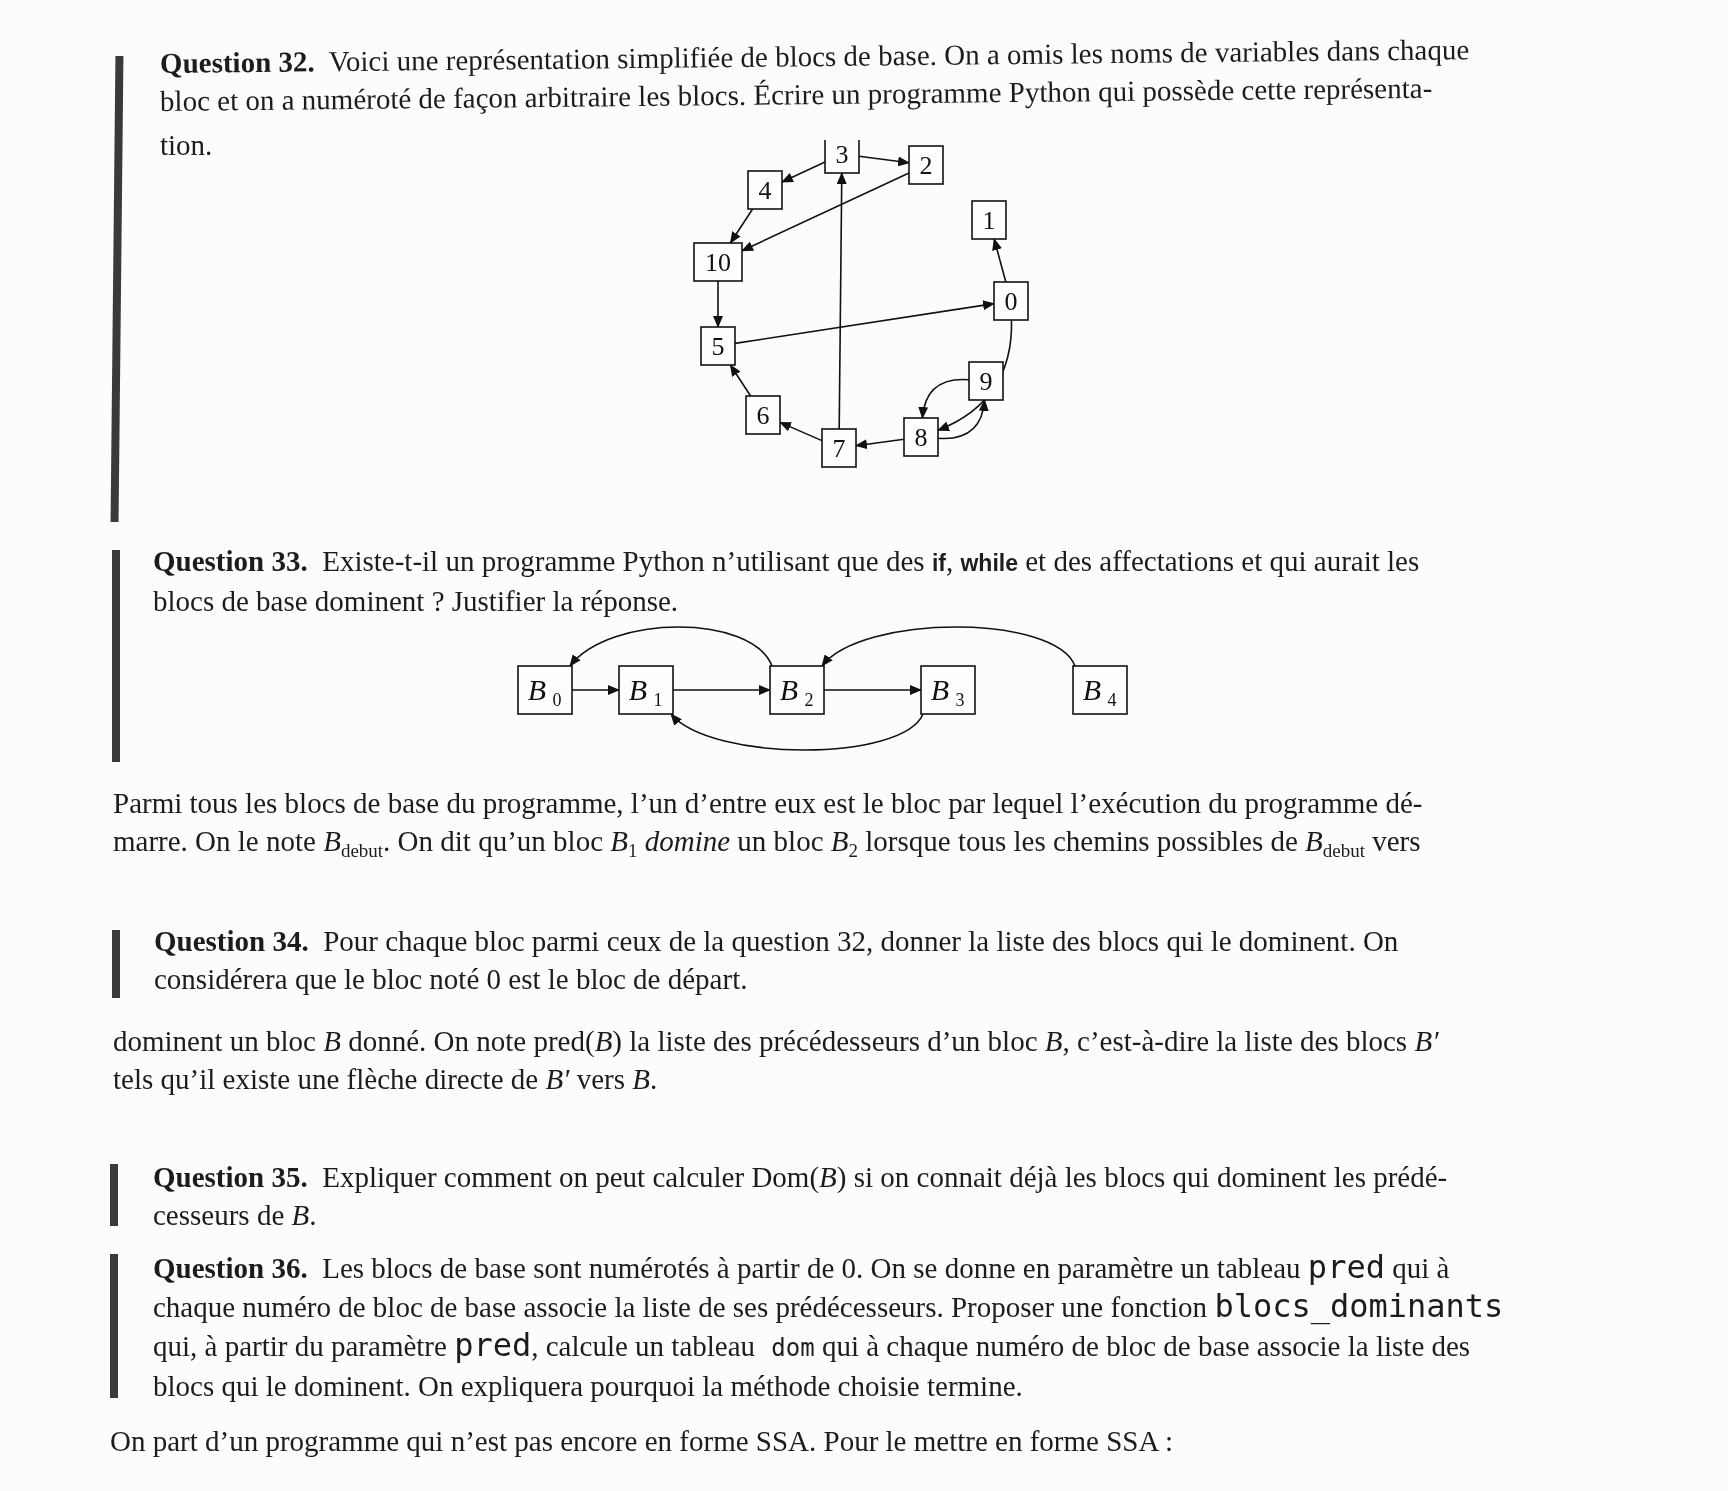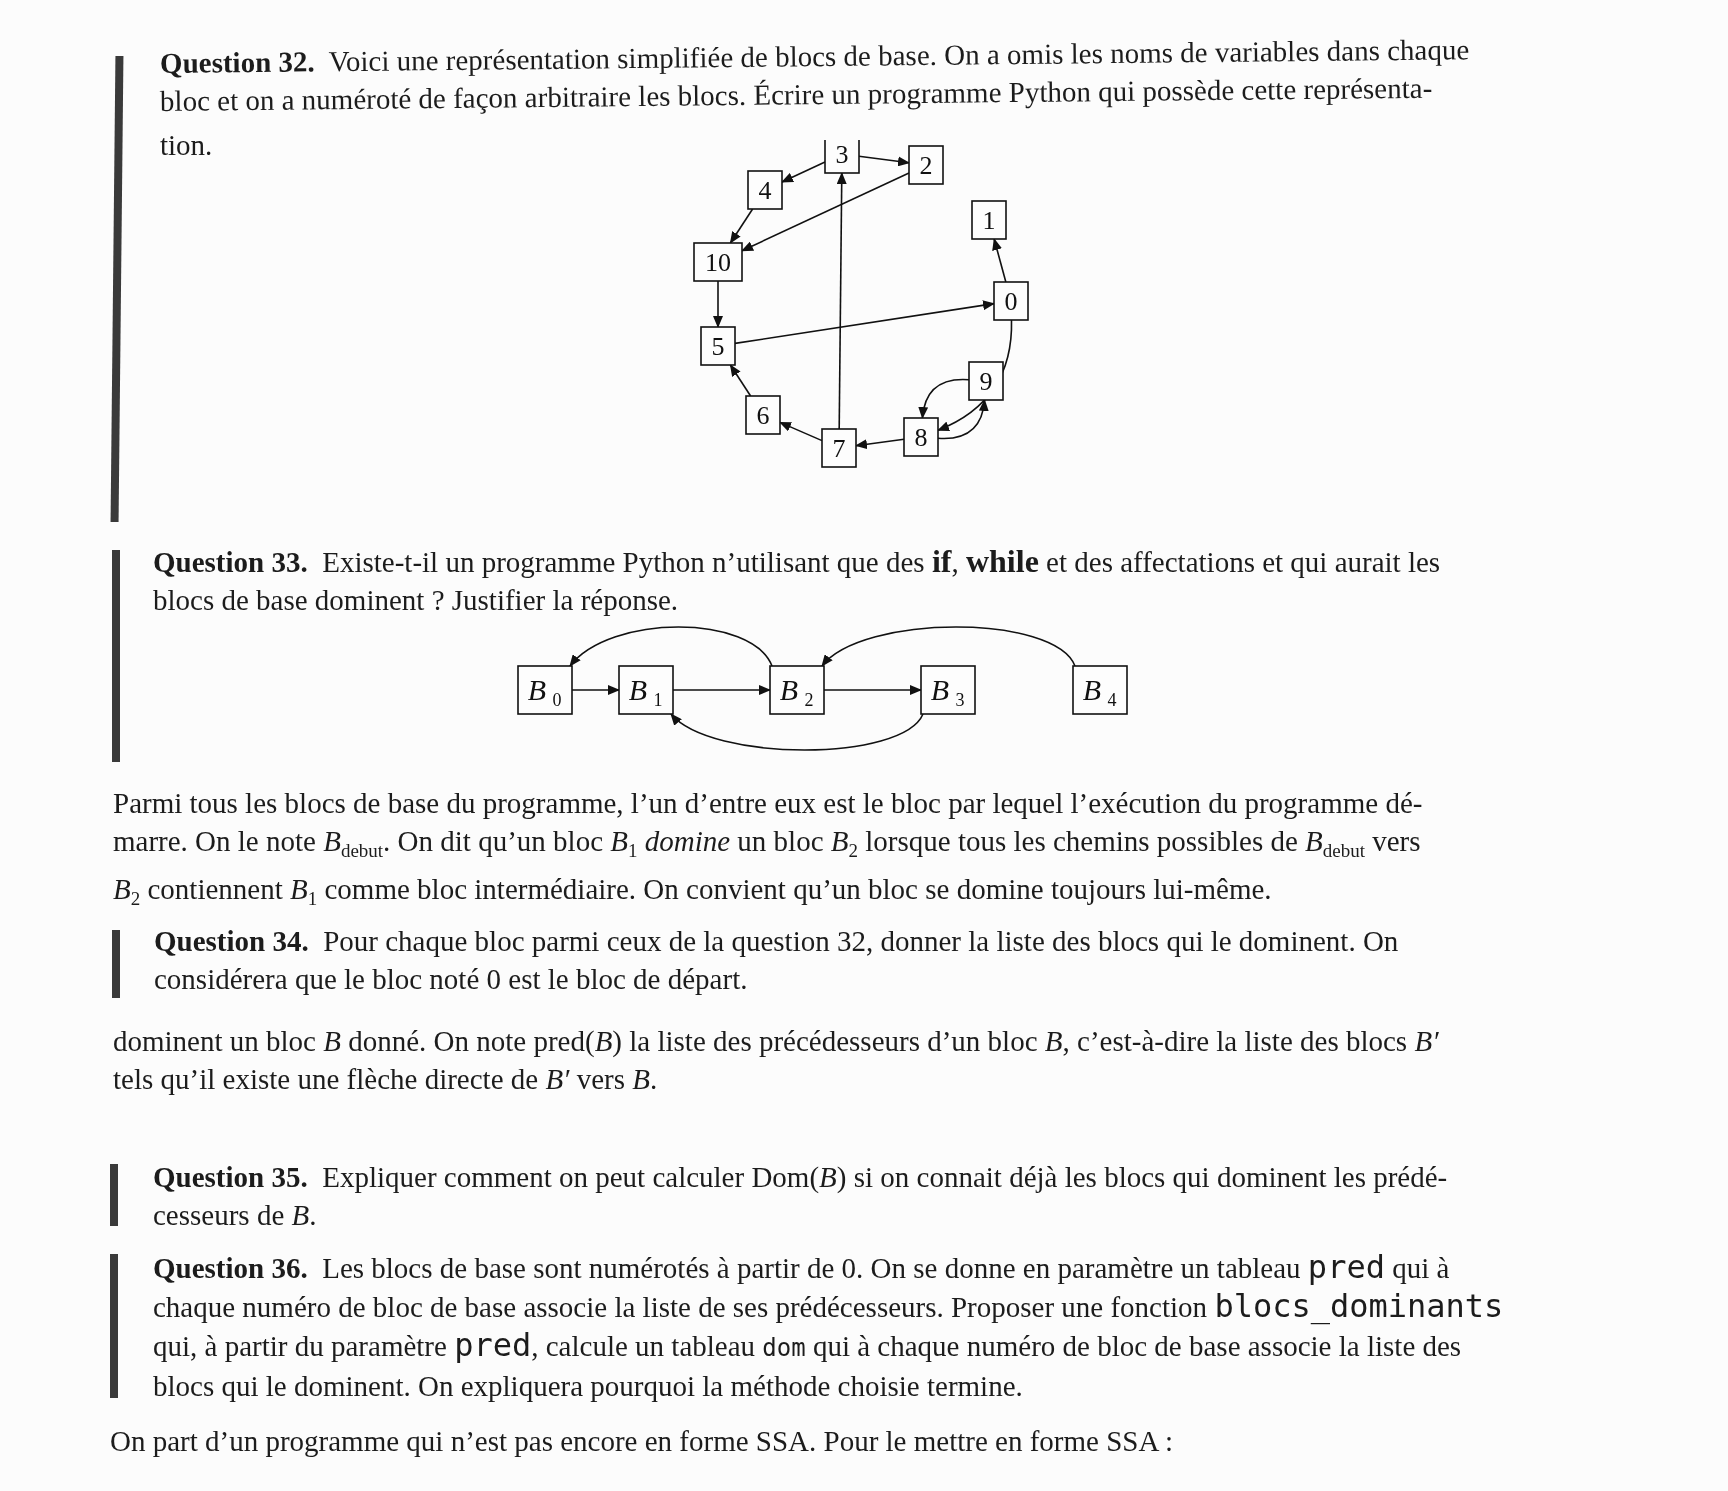--- a/index.html
+++ b/index.html
@@ -8,21 +8,21 @@
     background: #fcfcfc; color: #1c1c1c;
     font-family: "Liberation Serif", "DejaVu Serif", serif;
     position: relative;
   }
   .q-block { position: absolute; }
   .q-bar { position: absolute; background: #3a3a3a; width: 8px; }
   .para { position: absolute; font-size: 29px; line-height: 38px; }
   .q-text { font-size: 29px; line-height: 38px; }
   .q-label { font-weight: bold; }
   .mono { font-family: "DejaVu Sans Mono", "Liberation Mono", monospace; font-size: 32px; }
-  .mono-b { font-family: Liberation Serif, serif; font-size: 32px; font-weight: bold; }
+  .mono-b { font-family: Liberation Sans, sans-serif; font-size: 23px; font-weight: bold; }
   .m { font-style: italic; margin-top: 20px; }
   sub { font-size: 19px; vertical-align: -6px; font-style: normal; }
   svg text { font-family: "Liberation Serif", "DejaVu Serif", serif; }
 </style>
 </head>
 <body>
 
 <div class="q-bar" style="left:113px; top:56px; height:466px; transform:rotate(0.6deg);"></div>
 <div class="q-block" style="left:160px; top:44px; width:1470px;">
   <div class="q-text" style="transform:rotate(-0.6deg); transform-origin:left;">
@@ -170,26 +170,20 @@
     <span>marre. On le note</span>
     <span class="m"><span>B</span><sub>debut</sub></span><span>. On dit qu’un bloc</span>
     <span class="m"><span>B</span><sub>1</sub></span>
     <i>domine</i>
     <span>un bloc</span>
     <span class="m"><span>B</span><sub>2</sub></span>
     <span>lorsque tous les chemins possibles de</span>
     <span class="m"><span>B</span><sub>debut</sub></span>
     <span>vers</span>
   </div>
-  <div>
-    <span class="m"><span>B</span><sub>2</sub></span>
-    <span>contiennent</span>
-    <span class="m"><span>B</span><sub>1</sub></span>
-    <span>comme bloc intermédiaire. On convient qu’un bloc se domine toujours lui-même.</span>
-  </div>
 </div>
 
 <div class="q-bar" style="left:112px; top:930px; height:68px;"></div>
 <div class="q-block" style="left:154px; top:922px; width:1480px;">
   <div class="q-text">
     <span class="q-label">Question 34.</span>&nbsp;
     <span>Pour chaque bloc parmi ceux de la question 32, donner la liste des blocs qui le dominent. On</span>
   </div>
   <div class="q-text">
     <span>considérera que le bloc noté 0 est le bloc de départ.</span>
@@ -232,21 +226,21 @@
     <span class="mono">pred</span>
     <span>qui à</span>
   </div>
   <div class="q-text">
     <span>chaque numéro de bloc de base associe la liste de ses prédécesseurs. Proposer une fonction</span>
     <span class="mono">blocs_dominants</span>
   </div>
   <div class="q-text">
     <span>qui, à partir du paramètre</span>
     <span class="mono">pred</span><span>, calcule un tableau</span>
-    <span class="mono" style="font-size:24px;">dom</span>
+    <span class="mono" style="font-size:24px;margin-left:9px;">dom</span>
     <span>qui à chaque numéro de bloc de base associe la liste des</span>
   </div>
   <div class="q-text">
     <span>blocs qui le dominent. On expliquera pourquoi la méthode choisie termine.</span>
   </div>
 </div>
 
 <div class="para" style="left:110px; top:1422px; width:1500px;">
   <span>On part d’un programme qui n’est pas encore en forme SSA. Pour le mettre en forme SSA :</span>
 </div>

